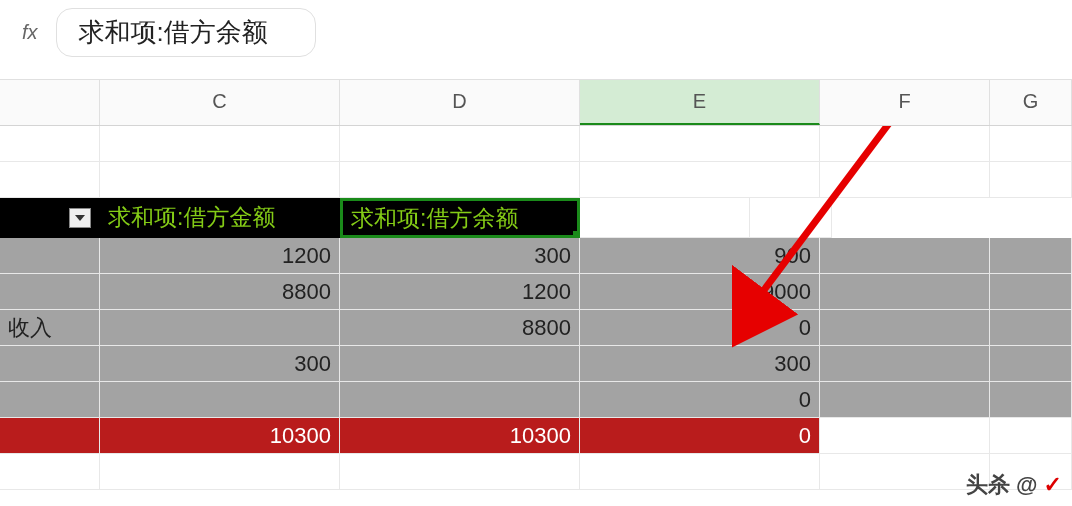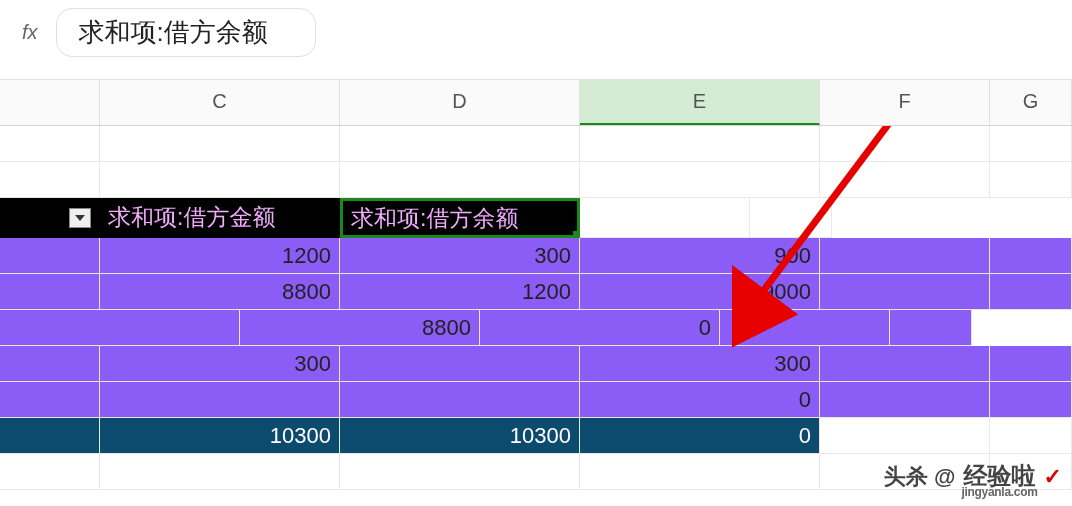--- a/index.html
+++ b/index.html
@@ -72,41 +72,41 @@
       align-items: center;
       overflow: hidden;
       white-space: nowrap;
     }
     .cell.num { justify-content: flex-end; }
     .cell.txt { justify-content: flex-start; }
     .row.blank .cell { background: #fff; }
     .row.pivot-header { height: 40px; }
     .row.pivot-header .cell {
       background: #000;
-      color: #f0abfc;
+      color: #84cc16;
       font-size: 23px;
       border-right: 1px solid #000;
       border-bottom: 1px solid #000;
     }
     .row.pivot-header .cell.col-b {
       justify-content: flex-end;
     }
     .dropdown-btn {
       width: 22px;
       height: 20px;
       background: #f0f0f0;
       border: 1px solid #888;
       display: flex;
       align-items: center;
       justify-content: center;
     }
     .dropdown-btn svg { display: block; }
-    .row.data .cell { background: #8b5cf6; }
+    .row.data .cell { background: #a3a3a3; }
     .row.total .cell {
-      background: #0c4a6e;
+      background: #b91c1c;
       color: #fff;
     }
     .row.pivot-header .cell.col-e {
       position: relative;
       border: 3px solid #1a8a1a;
       background: #000;
     }
     .row.pivot-header .cell.col-e::after {
       content: '';
       position: absolute;
@@ -208,20 +208,21 @@
   </div>
   <div class="row data">
     <div class="cell col-b txt"></div>
     <div class="cell col-c num">8800</div>
     <div class="cell col-d num">1200</div>
     <div class="cell col-e num">9000</div>
     <div class="cell col-f"></div>
     <div class="cell col-g"></div>
   </div>
   <div class="row data">
+    <div class="cell col-b txt">收入</div>
     <div class="cell col-c num"></div>
     <div class="cell col-d num">8800</div>
     <div class="cell col-e num">0</div>
     <div class="cell col-f"></div>
     <div class="cell col-g"></div>
   </div>
   <div class="row data">
     <div class="cell col-b txt"></div>
     <div class="cell col-c num">300</div>
     <div class="cell col-d num"></div>
@@ -261,18 +262,14 @@
       <marker id="ah" markerWidth="14" markerHeight="14" refX="3" refY="6" orient="auto">
         <polygon points="0,0 12,6 0,12" fill="#e60000"></polygon>
       </marker>
     </defs>
     <line x1="200" y1="-60" x2="20" y2="180" stroke="#e60000" stroke-width="7" marker-end="url(#ah)"></line>
   </svg>
 </div>
 
 <div class="watermark">
   <span>头杀 @</span>
-  <span style="display:inline-flex;flex-direction:column;align-items:center;line-height:1;">
-    <span class="wm-main">经验啦</span>
-    <span class="wm-site">jingyanla.com</span>
-  </span>
   <span class="check">✓</span>
 </div>
 
 </body></html>

